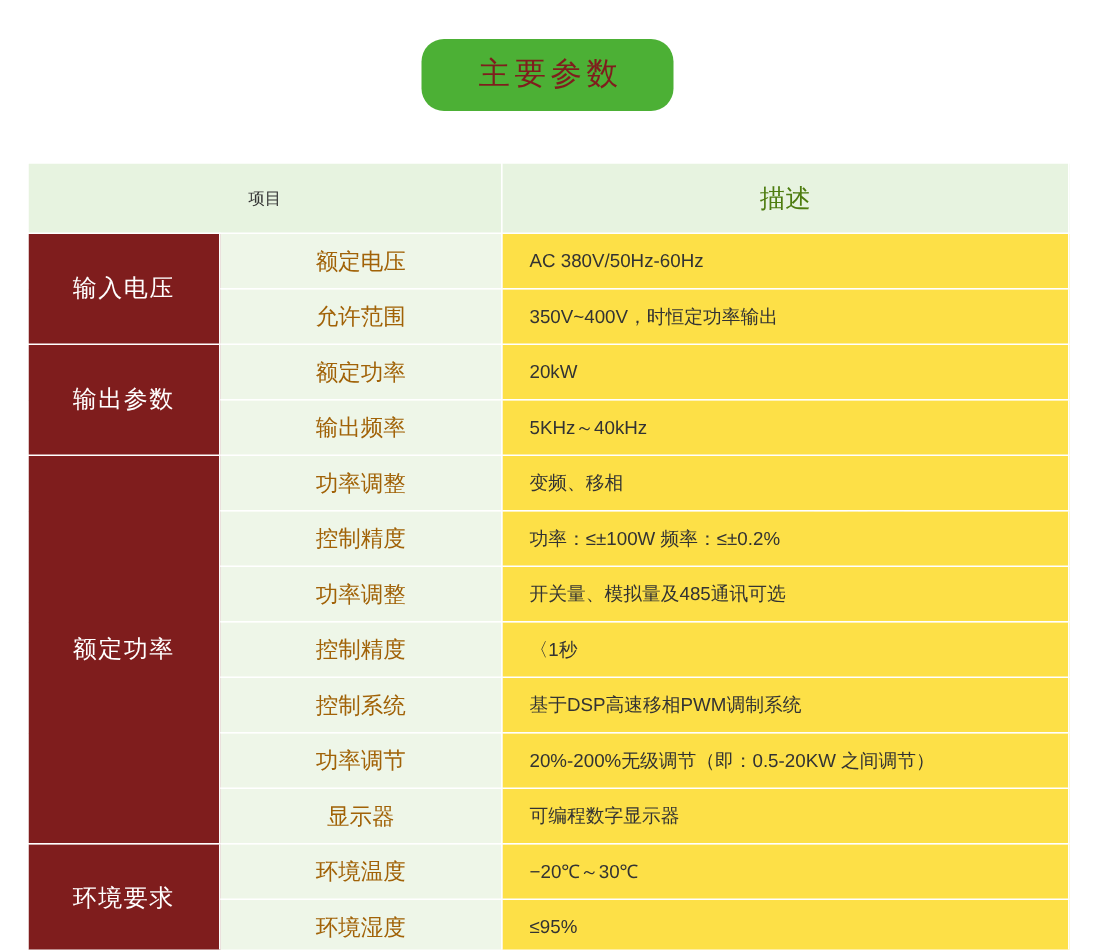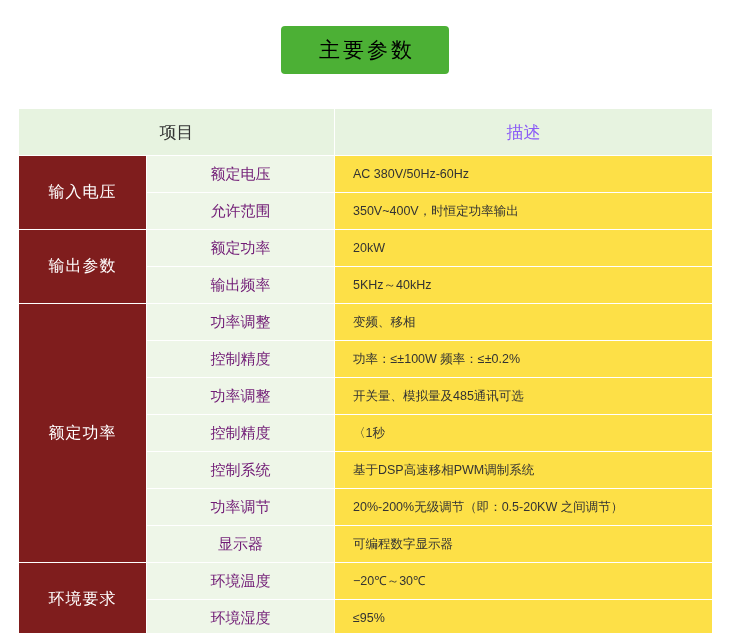--- a/index.html
+++ b/index.html
@@ -26,25 +26,25 @@
   .title-wrap {
     position: absolute;
     top: 26px;
     left: 0;
     width: 730px;
     text-align: center;
   }
   .title-pill {
     display: inline-block;
     background: #4CB035;
-    color: #000000;
+    color: #7f1d1d;
     font-size: 21px;
     letter-spacing: 3px;
     padding: 13px 34px 14px 38px;
-    border-radius: 4px;
+    border-radius: 15px;
     line-height: 1;
   }
 
   
   .watermark {
     position: absolute;
     left: 415px;
     top: 285px;
     width: 300px;
     height: 160px;
@@ -77,42 +77,42 @@
     border: 1px solid #ffffff;
     vertical-align: middle;
   }
   .col-cat { width: 128px; }
   .col-item { width: 188px; }
   .col-desc { width: 378px; }
 
   .hdr {
     background: #e7f3e0;
     text-align: center;
-    font-size: 17px;
+    font-size: 11px;
     color: #333333;
     height: 44px;
     font-weight: normal;
   }
   .hdr-desc {
     background: #e7f3e0;
     text-align: center;
     font-size: 17px;
-    color: #8b5cf6;
+    color: #4d7c0f;
   }
 
   td.cat {
     background: #7f1d1d;
     color: #ffffff;
     font-size: 16px;
     text-align: center;
     letter-spacing: 1px;
   }
   td.item {
     background: #eef6e8;
-    color: #701a75;
+    color: #a16207;
     font-size: 15px;
     text-align: center;
     height: 34px;
   }
   td.desc {
     background: #fde047;
     color: #333333;
     font-size: 12.5px;
     padding-left: 18px;
     height: 34px;

